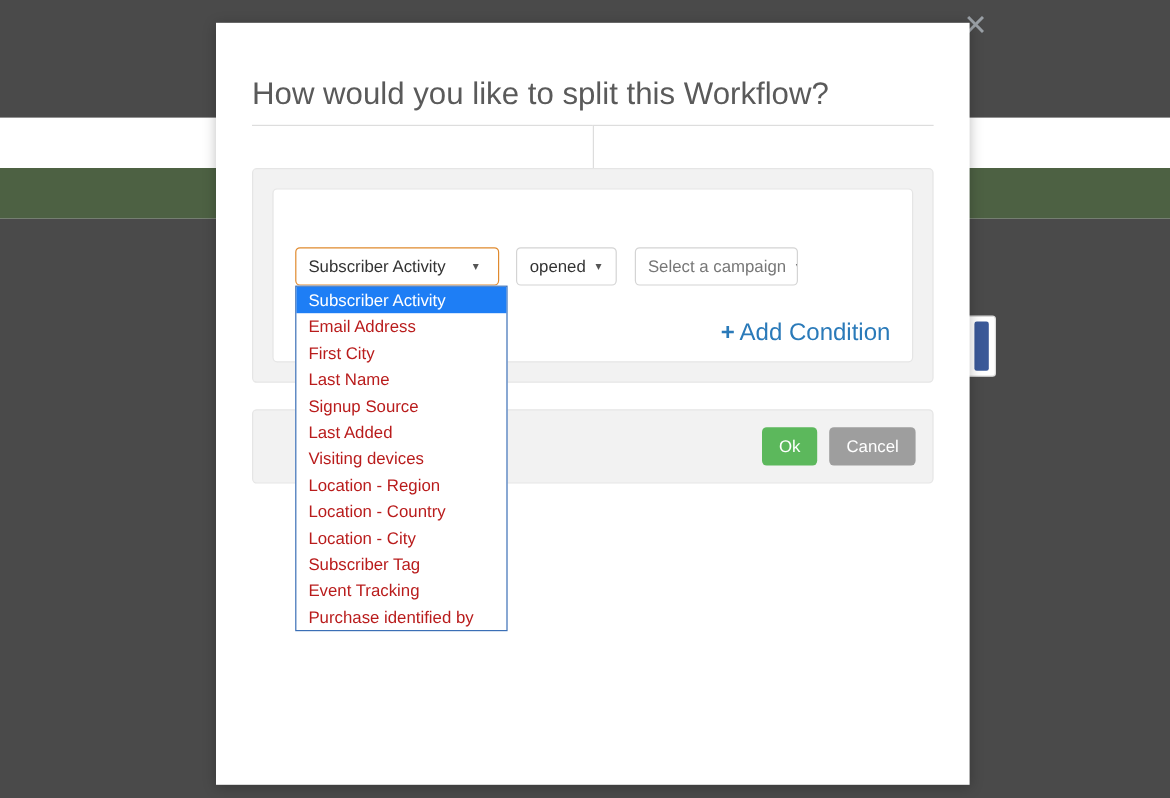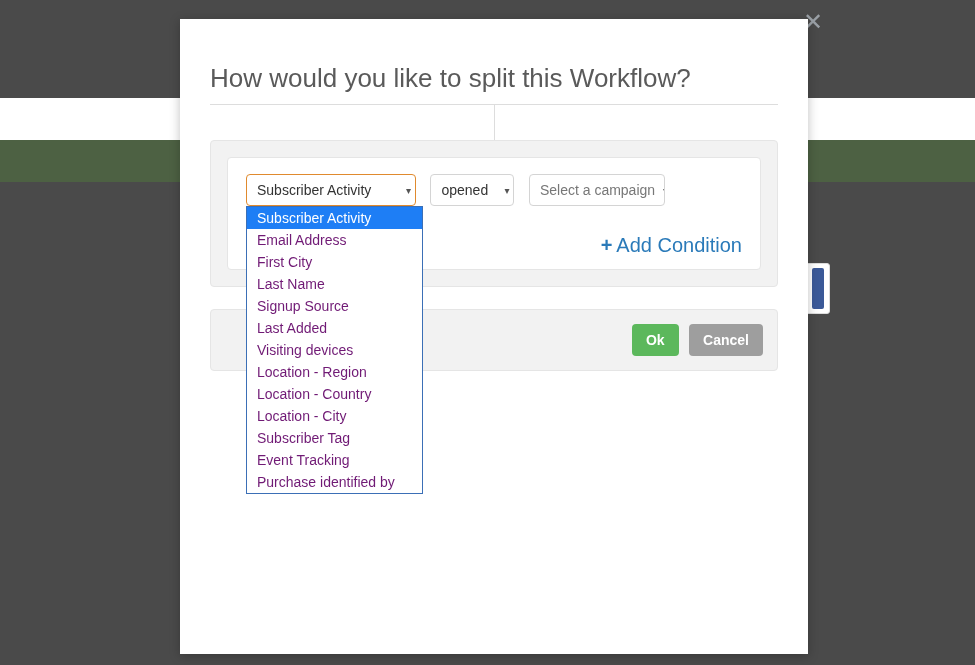--- a/index.html
+++ b/index.html
@@ -96,26 +96,27 @@
       padding: 16px 18px 12px 18px;
     }
     .select {
       display: inline-flex;
       align-items: center;
       justify-content: space-between;
       height: 32px;
       border: 1px solid #d4d4d4;
       border-radius: 4px;
       background: #fff;
-      padding: 0 4px 0 10px;
+      padding: 0 16px 0 10px;
       font-size: 14px;
       color: #333;
       cursor: pointer;
       position: relative;
       margin-right: 10px;
+      margin-top: 32px;
     }
     .select.active {
       border-color: #e08a2e;
     }
     .select-caret {
       font-size: 10px;
       color: #555;
       margin-left: 8px;
     }
     .select-field { width: 170px; }
@@ -126,21 +127,21 @@
       top: 31px;
       left: -1px;
       width: 177px;
       background: white;
       border: 1px solid #3b6fb6;
       z-index: 10;
     }
     .dropdown-item {
       padding: 1px 10px;
       font-size: 14px;
-      color: #701a75;
+      color: #b91c1c;
       cursor: pointer;
       line-height: 20px;
       white-space: nowrap;
     }
     .dropdown-item.selected {
       background: #1e7ef5;
       color: #fff;
     }
     .add-condition {
       text-align: right;
@@ -162,21 +163,20 @@
     }
     .btn {
       display: inline-block;
       border: none;
       border-radius: 4px;
       padding: 8px 14px;
       font-size: 14px;
       color: #fff;
       cursor: pointer;
       margin-left: 6px;
-      font-weight: bold;
     }
     .btn-ok { background: #5cb85c; }
     .btn-cancel { background: #9e9e9e; }
   </style>
 </head>
 <body>
 
 <div class="bg-stripe"></div>
 <div class="bg-stripe-green"></div>
 <div class="bg-card-right"></div>

